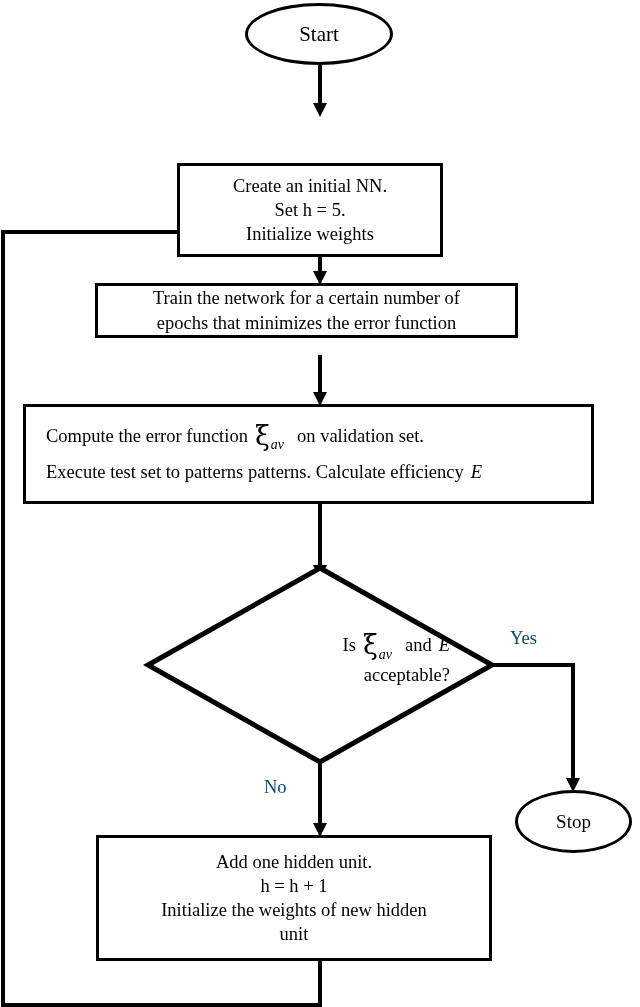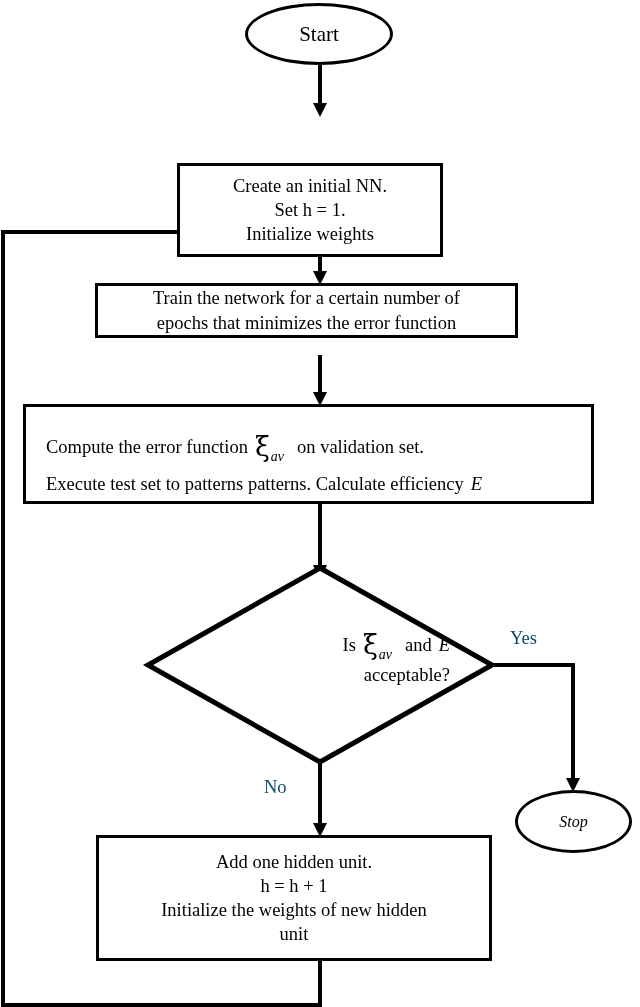--- a/index.html
+++ b/index.html
@@ -122,33 +122,33 @@
     <polyline points="320,960 320,1005 3,1005 3,232 306,232" fill="none" stroke="#000" stroke-width="4" marker-end="url(#arrowRight)"></polyline>
   </svg>
 
   <div class="node terminator" style="left:245px; top:3px; width:148px; height:62px;">
     <span>Start</span>
   </div>
 
   <div class="node process clip-box" style="left:177px; top:115px; width:266px; height:94px;">
     <div class="lines">
       <span class="ln">Create an initial NN.</span>
-      <span class="ln">Set h = 1.</span>
+      <span class="ln">Set h = 5.</span>
       <span class="ln">Initialize weights</span>
     </div>
   </div>
 
   <div class="node process" style="left:95px; top:283px; width:423px; height:55px;">
     <div class="lines">
       <span class="ln">Train the network for a certain number of</span>
       <span class="ln">epochs that minimizes the error function</span>
     </div>
   </div>
 
-  <div class="node process" style="left:23px; top:404px; width:571px; height:100px; line-height:1.85;align-items:flex-end;">
+  <div class="node process" style="left:23px; top:404px; width:571px; height:100px; line-height:1.85;">
     <div class="lines" style="text-align:left; padding-left:20px;">
       <span class="ln">
         <span>Compute the error function</span><span class="spacer"></span><span class="sym-xi">ξ</span><span class="sub">av</span><span class="spacer"></span><span class="spacer"></span><span>on validation set.</span>
       </span>
       <span class="ln">
         <span>Execute test set to patterns patterns. Calculate efficiency</span><span class="spacer"></span><span class="ital">E</span>
       </span>
     </div>
   </div>
 
@@ -160,21 +160,21 @@
     <div>
       <span>Is</span><span class="spacer"></span><span class="sym-xi">ξ</span><span class="sub">av</span><span class="spacer"></span><span class="spacer"></span><span>and</span><span class="spacer"></span><span class="ital">E</span>
     </div>
     <div>acceptable?</div>
   </div>
 
   <div class="edge-label" style="left:510px; top:628px;">Yes</div>
 
   <div class="edge-label" style="left:264px; top:777px;">No</div>
 
-  <div class="node terminator" style="left:515px; top:790px; width:117px; height:63px; font-size:16px;font-style:italic;">
+  <div class="node terminator" style="left:515px; top:790px; width:117px; height:63px; font-size:19px;">
     <span>Stop</span>
   </div>
 
   <div class="node process" style="left:96px; top:835px; width:396px; height:126px;">
     <div class="lines">
       <span class="ln">Add one hidden unit.</span>
       <span class="ln">h = h + 1</span>
       <span class="ln">Initialize the weights of new hidden</span>
       <span class="ln">unit</span>
     </div>

